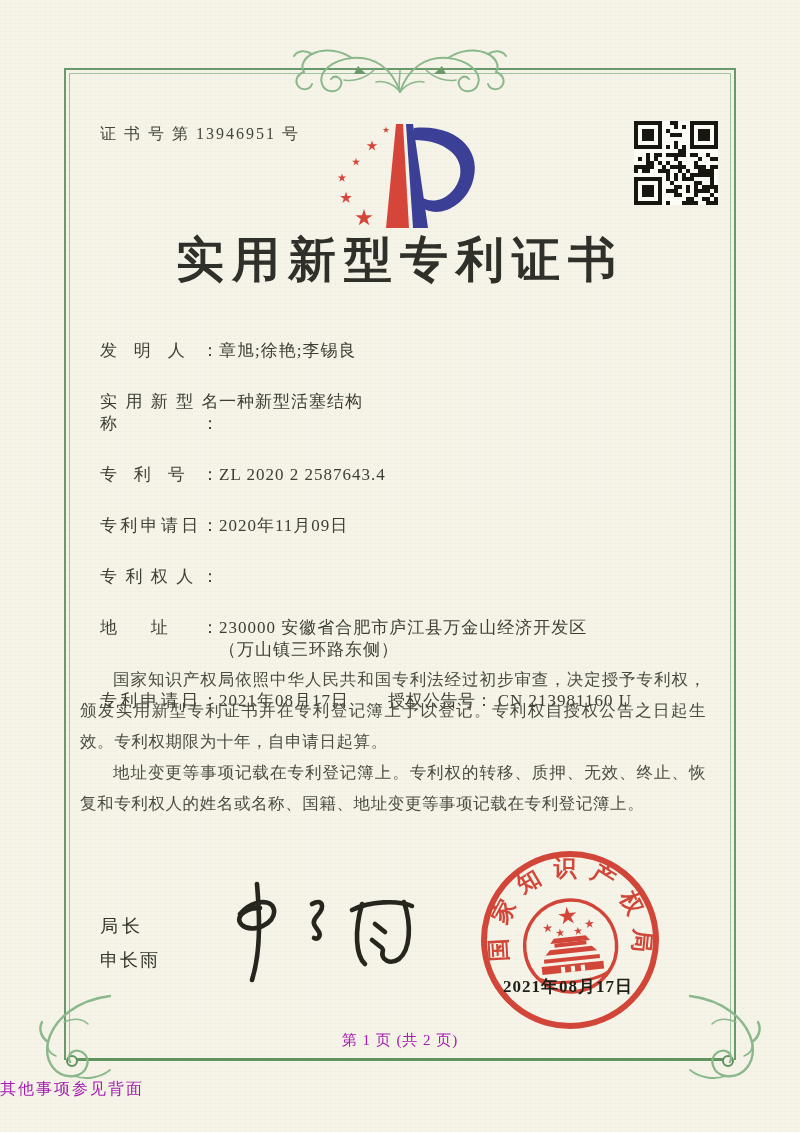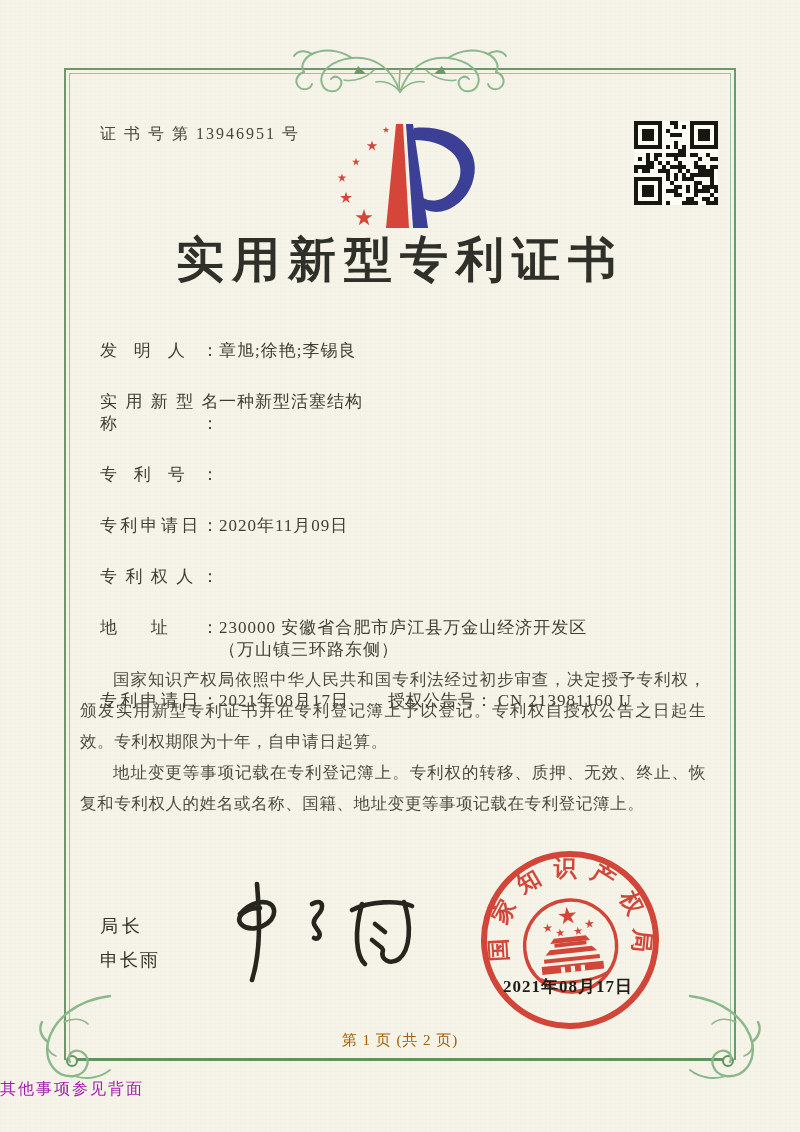--- a/index.html
+++ b/index.html
@@ -76,21 +76,21 @@
   .signature{position:absolute;left:212px;top:874px;}
 
   .seal-wrap{position:absolute;left:470px;top:840px;width:200px;height:200px;transform:rotate(-6deg);opacity:.92;}
   .seal-date{
     position:absolute;left:486px;top:975px;width:164px;text-align:center;
     font-size:17px;letter-spacing:1px;color:#1f1f1a;font-weight:bold;
   }
 
   .page-indicator{
     position:absolute;left:0;right:0;top:1031px;text-align:center;
-    font-size:15px;letter-spacing:1px;color:#a16207;
+    font-size:15px;letter-spacing:1px;color:#a21caf;
   }
   .back-note{
     position:absolute;left:0;right:0;top:1079px;text-align:left;
     font-size:16px;letter-spacing:2px;color:#a21caf;
   }
   .ornament-top{position:absolute;left:288px;top:40px;}
   .floral-bl{position:absolute;left:34px;top:992px;}
   .floral-br{position:absolute;right:34px;top:992px;transform:scaleX(-1);}
 </style>
 </head>
@@ -389,20 +389,21 @@
   <div class="frow">
     <span class="flabel">发明人：</span>
     <span class="fvalue">章旭;徐艳;李锡良</span>
   </div>
   <div class="frow">
     <span class="flabel">实用新型名称：</span>
     <span class="fvalue">一种新型活塞结构</span>
   </div>
   <div class="frow">
     <span class="flabel">专利号：</span>
+    <span class="fvalue">ZL 2020 2 2587643.4</span>
   </div>
   <div class="frow">
     <span class="flabel">专利申请日：</span>
     <span class="fvalue">2020年11月09日</span>
   </div>
   <div class="frow">
     <span class="flabel">专利权人：</span>
   </div>
   <div class="frow">
     <span class="flabel">地址：</span>

